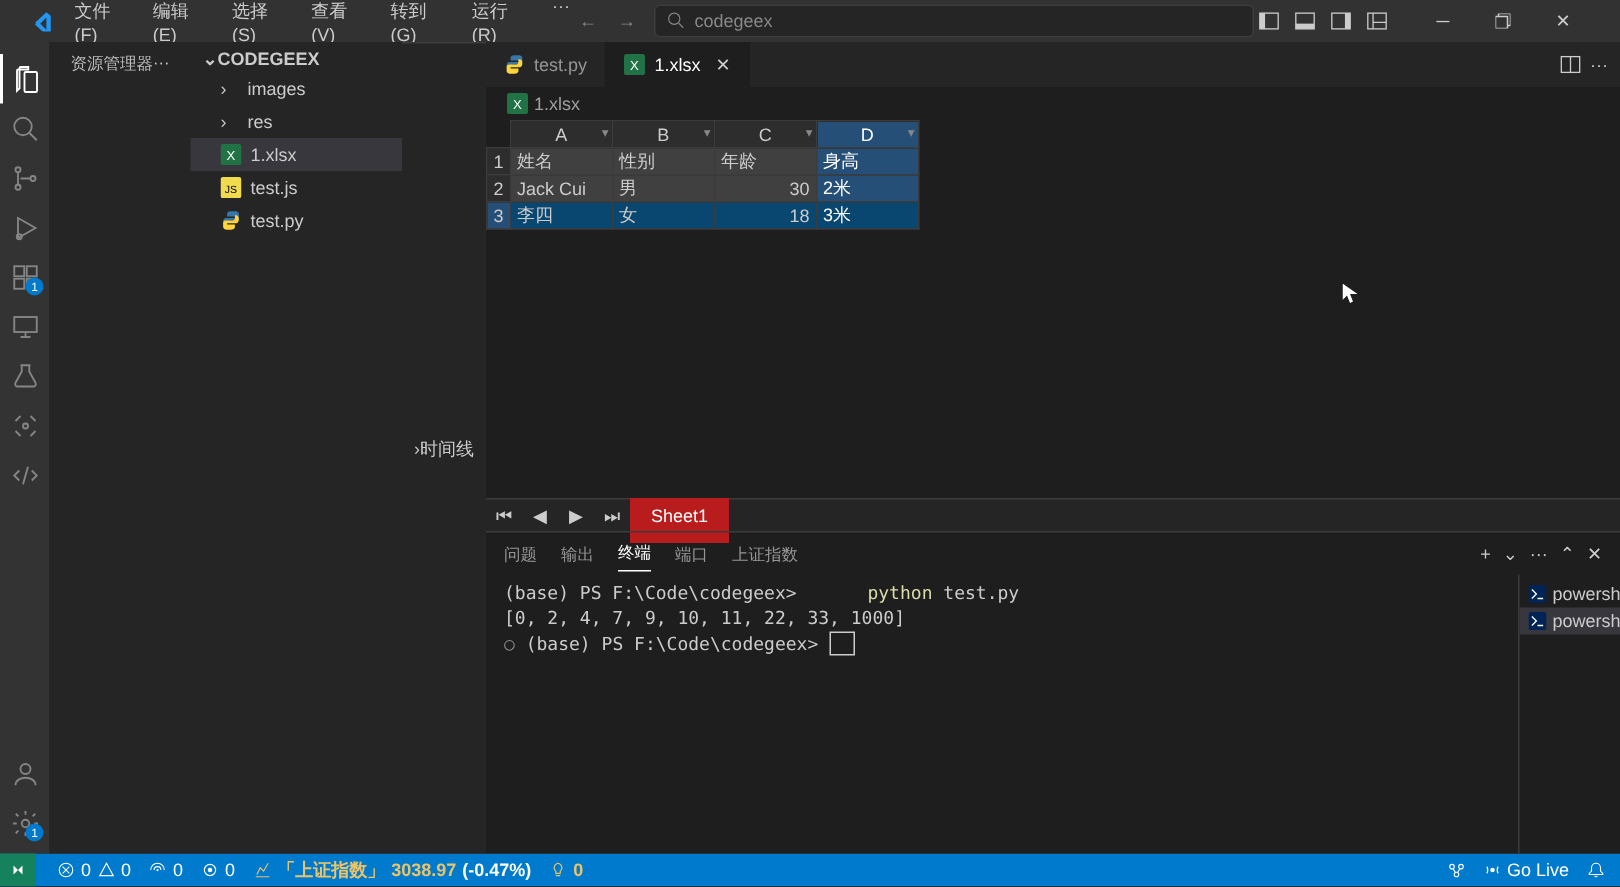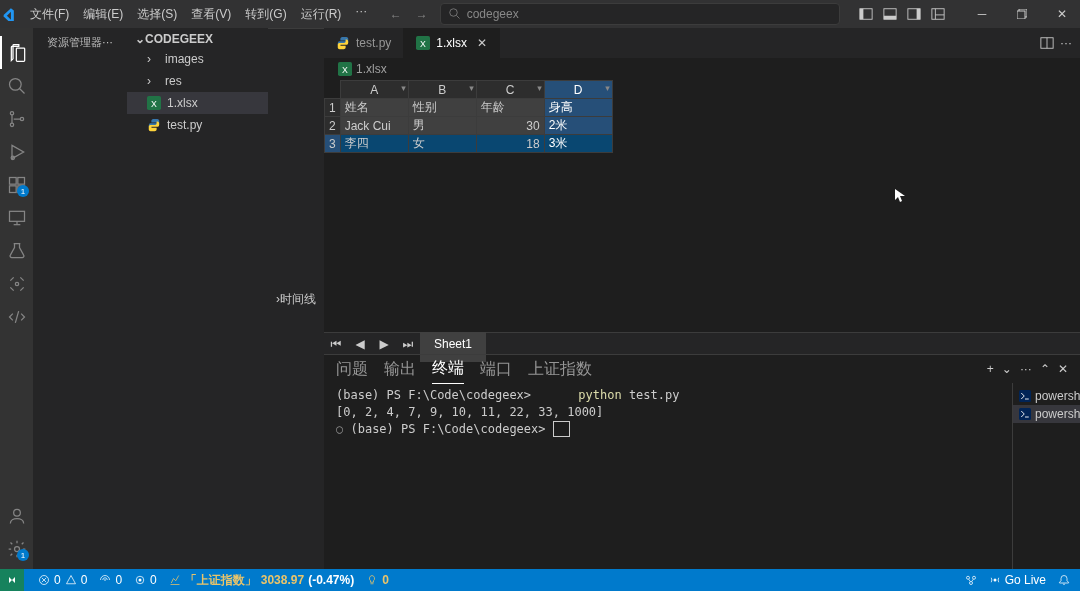--- a/index.html
+++ b/index.html
@@ -11,21 +11,21 @@
       color: #cccccc;
       overflow: hidden;
       position: relative;
     }
     
     .titlebar {
       height: 28px;
       background: #323233;
       display: flex;
       align-items: center;
-      padding: 0 0;
+      padding: 0 20px;
     }
     .titlebar .logo {
       width: 16px; height: 16px;
       margin-right: 8px;
       display: flex; align-items: center; justify-content: center;
     }
     .menu-items { display: flex; gap: 2px; }
     .menu-item {
       padding: 2px 6px;
       color: #cccccc;
@@ -219,42 +219,42 @@
       background: #252526;
       display: flex; align-items: center;
       border-top: 1px solid #3c3c3c;
     }
     .sheet-nav-btn {
       width: 24px; height: 22px;
       display: flex; align-items: center; justify-content: center;
       color: #ccc;
     }
     .sheet-tab {
-      background: #404040;
+      background: #b91c1c;
       padding: 16px 14px;
       color: #fff;
       height: 37px;
       display:flex;align-items:center;
     }
 
     
     .panel {
       height: 215px;
       border-top: 1px solid #3c3c3c;
       display: flex;
       flex-direction: column;
     }
     .panel-tabs {
       height: 28px;
       display: flex;
       align-items: center;
       padding: 0 12px;
       gap: 16px;
     }
-    .panel-tab { color: #969696; font-size: 16px; padding: 4px 0; }
+    .panel-tab { color: #969696; font-size: 11px; padding: 4px 0; }
     .panel-tab.active { color: #fff; border-bottom: 1px solid #fff; }
     .panel-right { margin-left: auto; display: flex; gap: 8px; color: #ccc; align-items:center; }
     .panel-body {
       flex: 1;
       display: flex;
     }
     .terminal {
       flex: 1;
       font-family: Consolas, monospace;
       font-size: 12px;
@@ -479,20 +479,29 @@
         <span>res</span>
       </div>
       <div class="tree-item selected">
         <span class="file-icon">
             <svg width="14" height="14" viewBox="0 0 16 16">
               <rect width="16" height="16" fill="#217346" rx="2"></rect>
               <text x="8" y="12" text-anchor="middle" fill="#fff" font-size="10">X</text>
             </svg>
           </span>
         <span class="tree-label">1.xlsx</span>
+      </div>
+      <div class="tree-item">
+        <span class="file-icon">
+            <svg width="14" height="14" viewBox="0 0 16 16">
+              <rect width="16" height="16" fill="#f0db4f" rx="2"></rect>
+              <text x="8" y="12" text-anchor="middle" fill="#000" font-size="8">JS</text>
+            </svg>
+          </span>
+        <span class="tree-label">test.js</span>
       </div>
       <div class="tree-item">
         <span class="file-icon">
             <svg width="14" height="14" viewBox="0 0 16 16">
               <path fill="#3776ab" d="M8 1c-3 0-3 2-3 2v2h6v1H4s-2 0-2 3 2 3 2 3h1v-2s0-2 2-2h5s2 0 2-2V3s0-2-3-2z"></path>
               <path fill="#ffd43b" d="M8 15c3 0 3-2 3-2v-2H5v-1h7s2 0 2-3-2-3-2-3h-1v2s0 2-2 2H4s-2 0-2 2v3s0 2 3 2z"></path>
             </svg>
           </span>
         <span class="tree-label">test.py</span>
       </div>

